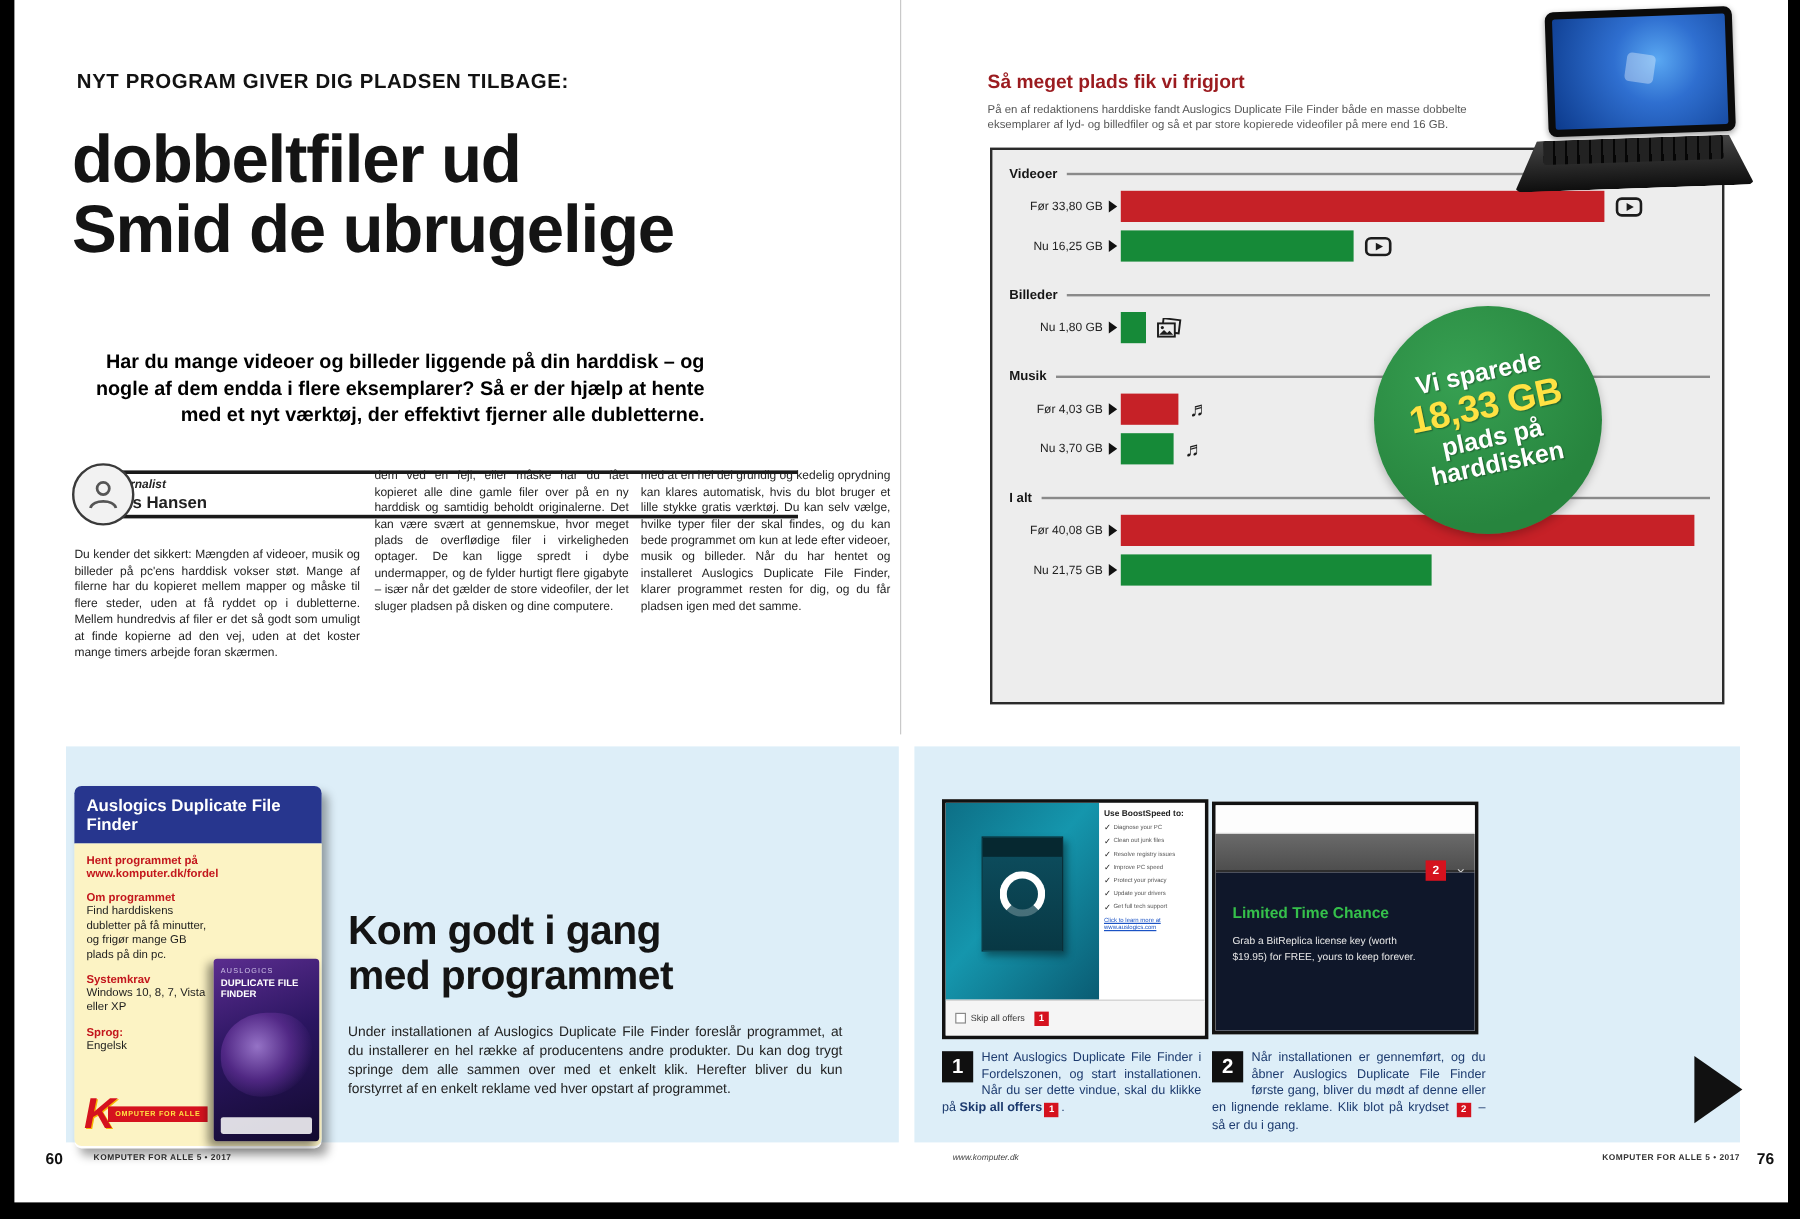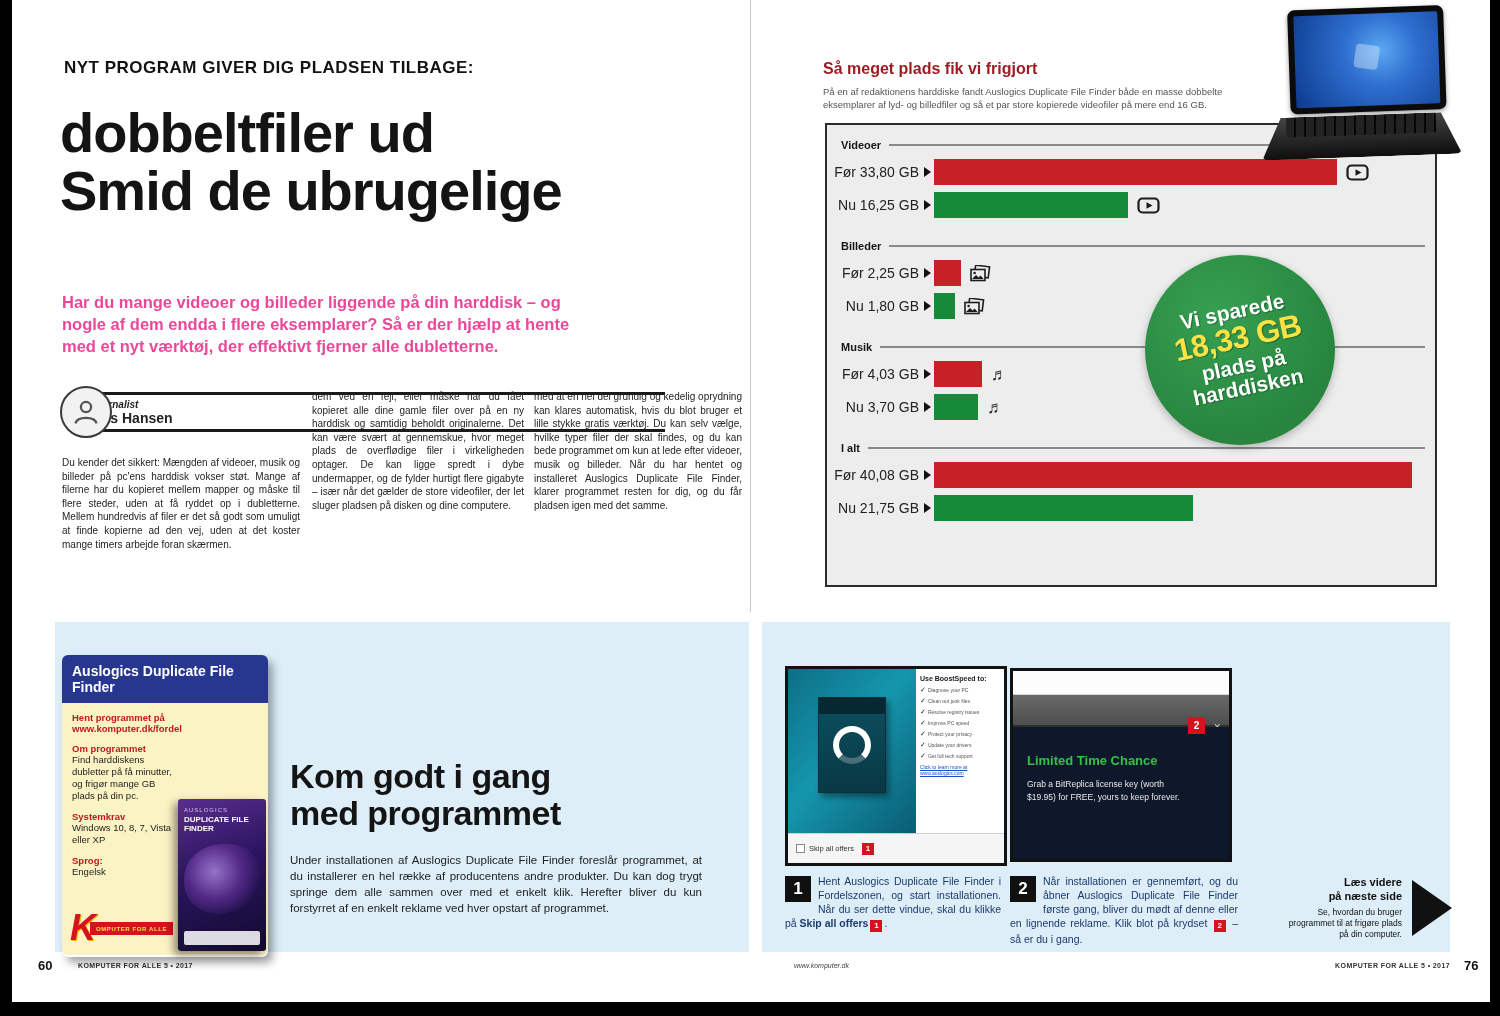--- a/index.html
+++ b/index.html
@@ -4,40 +4,40 @@
 <style>
   * { margin:0; padding:0; box-sizing:border-box; }
   body { background:#111; font-family:"Liberation Sans", sans-serif; }
   .stage { position:relative; width:1500px; height:1016px; background:#000; overflow:hidden; }
   .spread { position:absolute; left:12px; top:0; right:10px; bottom:14px; background:#ffffff; overflow:hidden; }
   .gutter { position:absolute; left:738px; top:0; width:1px; height:612px; background:#c9c9c9; }
 
   
   .kicker { position:absolute; left:52px; top:58px; font-size:17px; font-weight:bold; letter-spacing:.5px; color:#121212; }
   .headline { position:absolute; left:48px; top:104px; font-size:56px; font-weight:bold; color:#141414; line-height:1.04; letter-spacing:-1px; }
-  .intro { position:absolute; left:50px; top:292px; width:525px; font-size:16.5px; font-weight:bold; color:#ec4899; line-height:1.32; }
+  .intro { position:absolute; left:50px; top:292px; width:525px; font-size:16.5px; font-weight:bold; color:#000000; line-height:1.32;text-align:right; }
   .byline { position:absolute; left:68px; top:392px; width:585px; height:40px; border-top:3px solid #1a1a1a; border-bottom:3px solid #1a1a1a; padding:4px 6px 0 0; }
   .byline .role { font-size:10px; font-weight:bold; font-style:italic; color:#222; }
   .byline .name { font-size:14px; font-weight:bold; color:#222; }
   .portrait { position:absolute; left:48px; top:386px; width:52px; height:52px; border-radius:50%; border:2px solid #3a3a3a; background:#f2f2f2; display:flex; align-items:center; justify-content:center; }
   .col { position:absolute; font-size:10px; line-height:13.6px; color:#242424; text-align:justify; overflow:hidden; }
   .col1 { left:50px; top:456px; width:238px; height:158px; }
   .col2 { left:300px; top:390px; width:212px; height:224px; }
   .col3 { left:522px; top:390px; width:208px; height:224px; }
 
   
   .chart-title { position:absolute; left:811px; top:60px; font-size:16px; font-weight:bold; color:#9b1b1f; }
   .chart-sub { position:absolute; left:811px; top:86px; width:430px; font-size:9.5px; line-height:12.5px; color:#555; }
   .chart-panel { position:absolute; left:813px; top:123px; width:612px; height:464px; background:#ededed; border:2px solid #2b2b2b; padding:14px 10px 10px 6px; }
   .chart-group { margin-bottom:22px; }
   .group-head { display:flex; align-items:center; margin-bottom:8px; }
   .group-label { font-size:11px; font-weight:bold; color:#161616; margin-left:8px; white-space:nowrap; }
   .group-rule { flex:1; height:2px; background:#8a8a8a; margin-left:8px; }
   .bar-row { display:flex; align-items:center; height:26px; margin-bottom:7px; }
-  .bar-label { width:86px; font-size:14px; color:#222; text-align:right; white-space:nowrap; }
+  .bar-label { width:86px; font-size:10px; color:#222; text-align:right; white-space:nowrap; }
   .caret { width:0; height:0; border-left:7px solid #111; border-top:5px solid transparent; border-bottom:5px solid transparent; margin:0 3px 0 5px; }
   .bar { height:26px; }
   .bar.red { background:#c62127; }
   .bar.green { background:#168a38; }
   .bar-icon { margin-left:9px; display:flex; align-items:center; color:#1c1c1c; font-size:17px; line-height:1; }
   .badge { position:absolute; left:318px; top:130px; width:190px; height:190px; border-radius:50%;
            background:radial-gradient(circle at 38% 32%, #37a052, #27853e 70%); display:flex; align-items:center; justify-content:center; z-index:4;
            box-shadow:0 3px 8px rgba(0,0,0,.25); }
   .badge-inner { transform:rotate(-12deg); text-align:center; color:#fff; font-weight:bold; line-height:1.06; text-shadow:1px 1px 1px rgba(0,0,0,.3); }
   .badge-inner .b1,.badge-inner .b3,.badge-inner .b4 { font-size:21px; }
@@ -187,33 +187,20 @@
           </span>
         </div>
       </div>
 
       <div class="chart-group">
         <div class="group-head">
           <span class="group-label">Billeder</span>
           <span class="group-rule"></span>
         </div>
         <div class="bar-row">
-          <span class="bar-label">Før 2,25 GB</span>
-          <span class="caret"></span>
-          <div class="bar red" style="width: 26.8338px;"></div>
-          <span class="bar-icon">
-            <svg width="21" height="17" viewBox="0 0 21 17">
-                <rect x="5" y="1" width="14" height="11" fill="#ededed" stroke="#1c1c1c" stroke-width="1.6" transform="rotate(7 12 6)"></rect>
-                <rect x="1" y="4.5" width="14" height="11" fill="#ededed" stroke="#1c1c1c" stroke-width="1.6"></rect>
-                <circle cx="4.6" cy="8" r="1.3" fill="#1c1c1c"></circle>
-                <path d="M2 14l4-4 2.6 2.6 2-2 3 3.4z" fill="#1c1c1c"></path>
-              </svg>
-          </span>
-        </div>
-        <div class="bar-row">
           <span class="bar-label">Nu 1,80 GB</span>
           <span class="caret"></span>
           <div class="bar green" style="width: 21.4671px;"></div>
           <span class="bar-icon">
             <svg width="21" height="17" viewBox="0 0 21 17">
                 <rect x="5" y="1" width="14" height="11" fill="#ededed" stroke="#1c1c1c" stroke-width="1.6" transform="rotate(7 12 6)"></rect>
                 <rect x="1" y="4.5" width="14" height="11" fill="#ededed" stroke="#1c1c1c" stroke-width="1.6"></rect>
                 <circle cx="4.6" cy="8" r="1.3" fill="#1c1c1c"></circle>
                 <path d="M2 14l4-4 2.6 2.6 2-2 3 3.4z" fill="#1c1c1c"></path>
               </svg>
@@ -377,27 +364,20 @@
       </div>
     </div>
 
     <div class="caption cap1">
       <span class="step-num">1</span><span>Hent Auslogics Duplicate File Finder i Fordelszonen, og start installationen. Når du ser dette vindue, skal du klikke på </span><span class="cap-bold">Skip all offers</span><span class="mini-marker">1</span><span>.</span>
     </div>
     <div class="caption cap2">
       <span class="step-num">2</span><span>Når installationen er gennemført, og du åbner Auslogics Duplicate File Finder første gang, bliver du mødt af denne eller en lignende reklame. Klik blot på krydset </span><span class="cap-bold"></span><span class="mini-marker">2</span><span> – så er du i gang.</span>
     </div>
 
-    <div class="readmore">
-      <div class="rm-bold">
-        <div>Læs videre</div>
-        <div>på næste side</div>
-      </div>
-      <div class="rm-text">Se, hvordan du bruger programmet til at frigøre plads på din computer.</div>
-    </div>
     <div class="rm-arrow"></div>
 
     <div class="foot-left-num">60</div>
     <div class="foot-left-issue">KOMPUTER FOR ALLE 5 • 2017</div>
     <div class="foot-right-credit">www.komputer.dk</div>
     <div class="foot-right-issue">KOMPUTER FOR ALLE 5 • 2017</div>
     <div class="foot-right-num">76</div>
   </div>
 </div>
 

